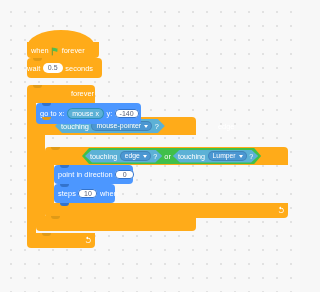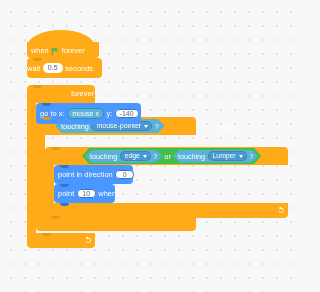--- a/index.html
+++ b/index.html
@@ -258,21 +258,21 @@
     <span class="lbl">y:</span>
     <span class="oval motion-in">-140</span>
   </div>
 
   <div class="blk motion" style="left:54px; top:165px; width:79px; height:19px; border-radius:4px; padding-left:4px;">
     <span class="lbl">point in direction</span>
     <span class="oval motion-in">0</span>
   </div>
 
   <div class="blk motion" style="left:54px; top:184px; width:61px; height:19px; border-radius:4px; padding-left:4px;">
-    <span class="lbl">point</span>
+    <span class="lbl">steps</span>
     <span class="oval motion-in">10</span>
     <span class="lbl">when</span>
   </div>
 
   <div class="bump" style="left:33px; top:58px; background:#e09a16;"></div>
   <div class="bump" style="left:33px; top:85px; background:#e09a16;"></div>
   <div class="bump" style="left:42px; top:103px; background:#3373cc;"></div>
   <div class="bump" style="left:42px; top:117px; background:#e09a16;"></div>
   <div class="bump" style="left:51px; top:147px; background:#e09a16;"></div>
   <div class="bump" style="left:60px; top:165px; background:#3373cc;"></div>

